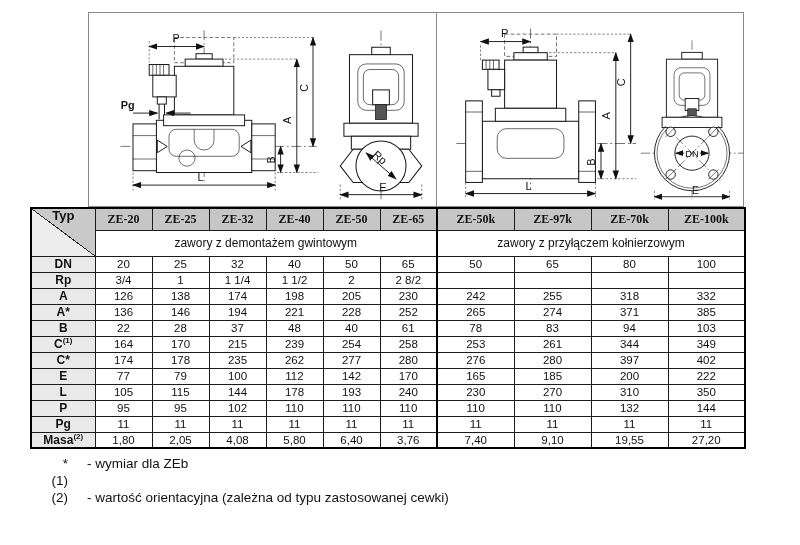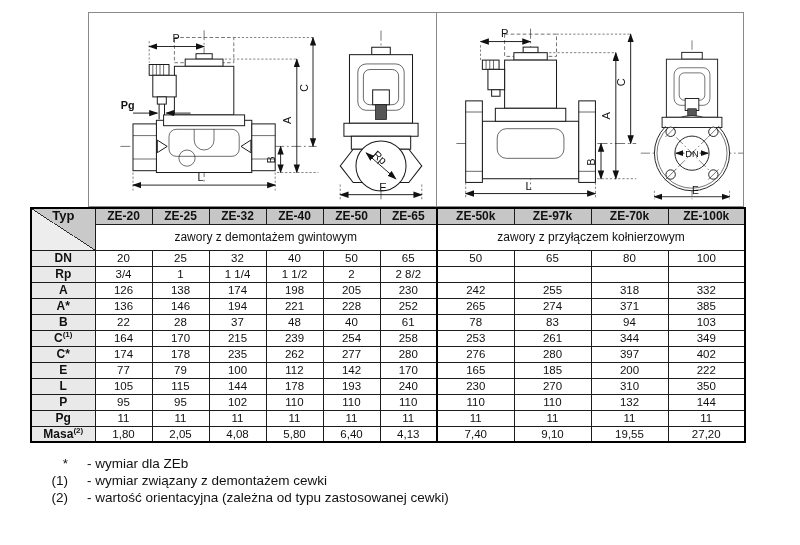--- a/index.html
+++ b/index.html
@@ -22,24 +22,24 @@
   svg .ext  { fill:none; stroke:#555; stroke-width:0.8; stroke-dasharray:2.5 2; }
   svg .dim  { fill:none; stroke:#111; stroke-width:1; }
   svg text.dl  { font:12px "Liberation Sans",sans-serif; fill:#111; text-anchor:middle; }
   svg text.dlb { font:bold 12px "Liberation Sans",sans-serif; fill:#111; text-anchor:middle; }
 
   
   table.dims { position:absolute; left:30px; top:207px; border-collapse:collapse; table-layout:fixed;
                border:2px solid #000; }
   table.dims th, table.dims td { border:1px solid #1c1c1c; padding:0; text-align:center;
                white-space:nowrap; overflow:hidden; line-height:1.05; }
-  tr.colrow   { height:16px; }
+  tr.colrow   { height:22px; }
   tr.grprow   { height:26px; }
   tbody tr    { height:16px; }
-  th.colh     { background:#c6c6c6; font-size:12px; font-weight:bold; }
+  th.colh     { background:#c6c6c6; font-size:12px; font-weight:bold;font-family:Liberation Serif, serif; }
   td.grp      { background:#fff; font-size:12px; font-weight:normal; }
   th.rl       { background:#e9e9e9; font-size:12px; font-weight:bold; }
   td.val      { background:#fff; font-size:11.5px; font-weight:normal; }
   .gstart     { border-left:2px solid #000 !important; }
   th.corner   { background:linear-gradient(to top right,#ededed 49.4%,#2a2a2a 49.4%,#2a2a2a 50.6%,#c9c9c9 50.6%);
                 vertical-align:top; text-align:right; font-size:13px; font-weight:bold; padding:2px 6px 0 0; }
   sup { font-size:8px; }
 
   
   .footnotes { position:absolute; left:38px; top:456px; font-size:13.5px; }
@@ -405,36 +405,35 @@
           <td class="val">11</td>
           <td class="val">11</td>
         </tr>
         <tr>
           <th class="rl">Masa<sup>(2)</sup></th>
           <td class="val">1,80</td>
           <td class="val">2,05</td>
           <td class="val">4,08</td>
           <td class="val">5,80</td>
           <td class="val">6,40</td>
-          <td class="val">4,13</td>
+          <td class="val">3,76</td>
           <td class="val gstart">7,40</td>
           <td class="val">9,10</td>
           <td class="val">19,55</td>
           <td class="val">27,20</td>
         </tr>
       </tbody>
   </table>
 
   <div class="footnotes">
     <div class="fline">
       <span class="fm">*</span>
       <span class="ft">- wymiar dla ZEb</span>
     </div>
     <div class="fline">
       <span class="fm">(1)</span>
-      <span class="ft">- wymiar związany z demontażem cewki</span>
     </div>
     <div class="fline">
       <span class="fm">(2)</span>
       <span class="ft">- wartość orientacyjna (zależna od typu zastosowanej cewki)</span>
     </div>
   </div>
 </div>
 
 </body></html>

